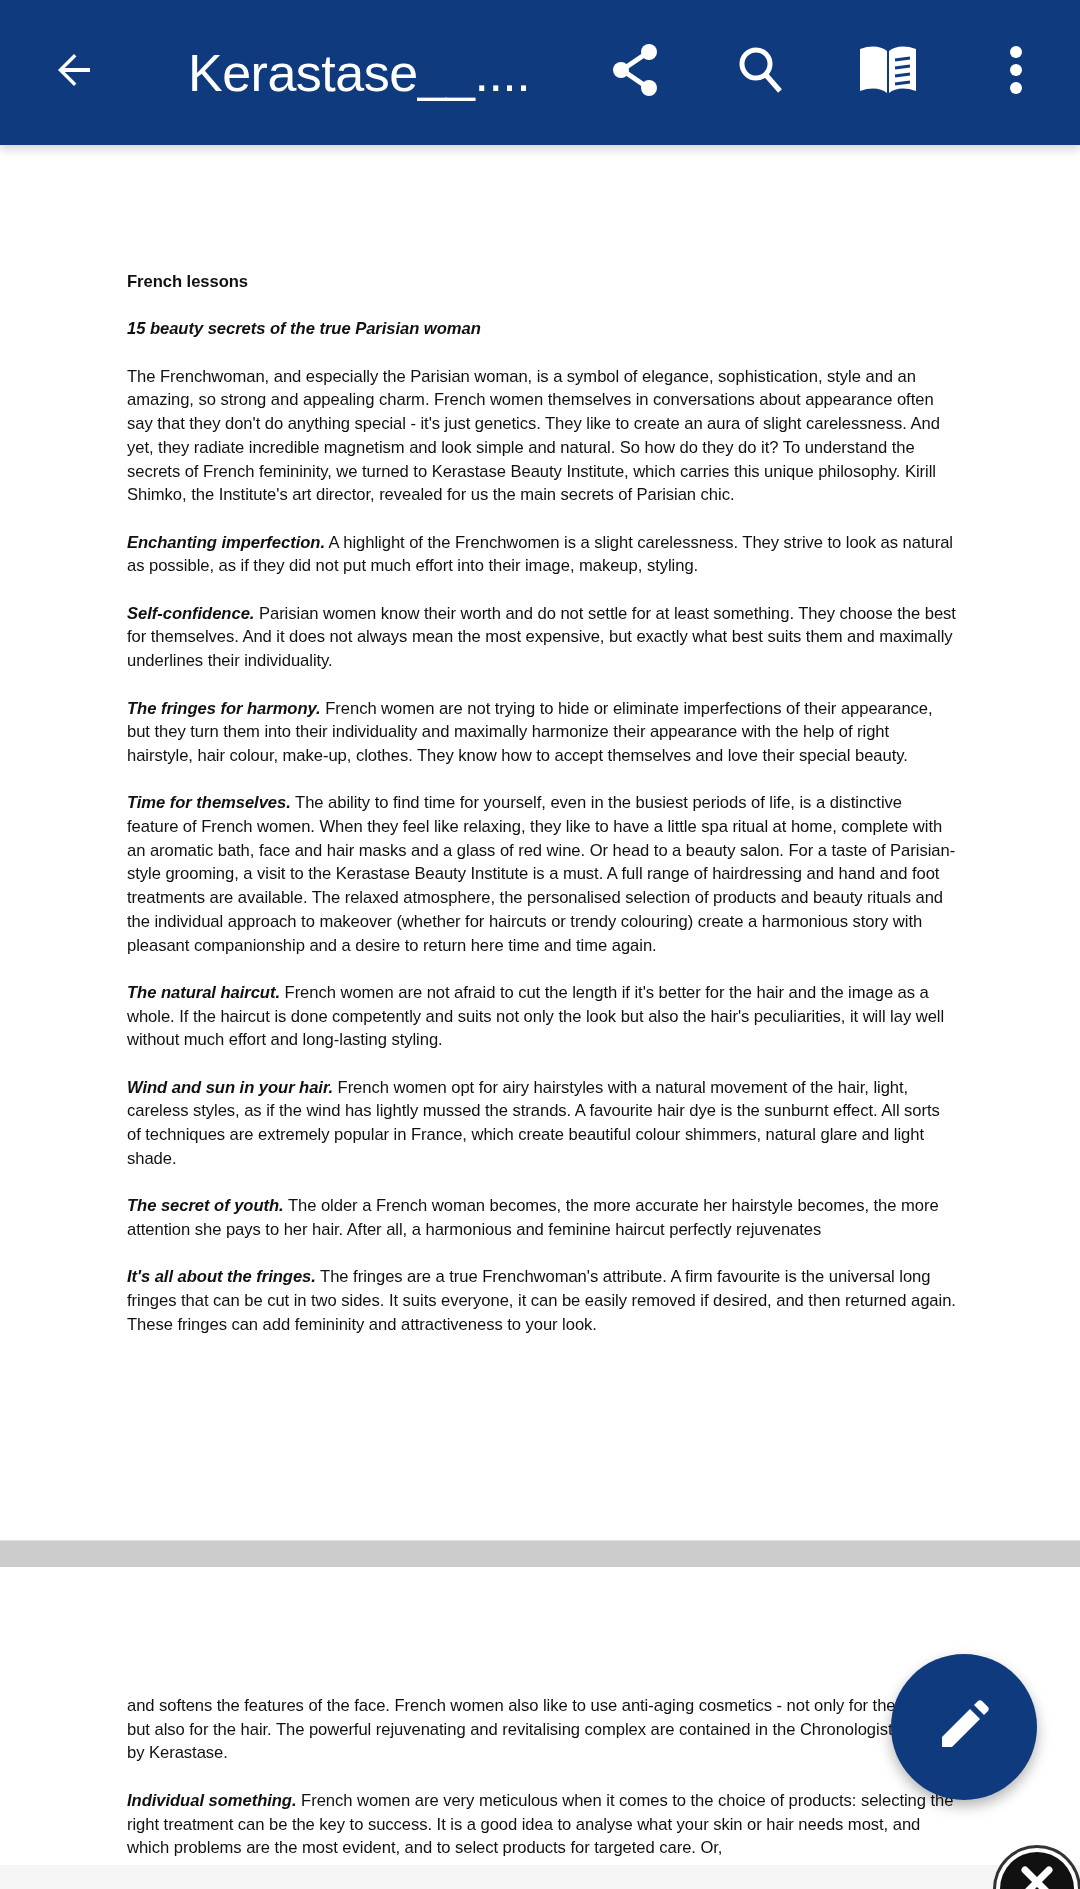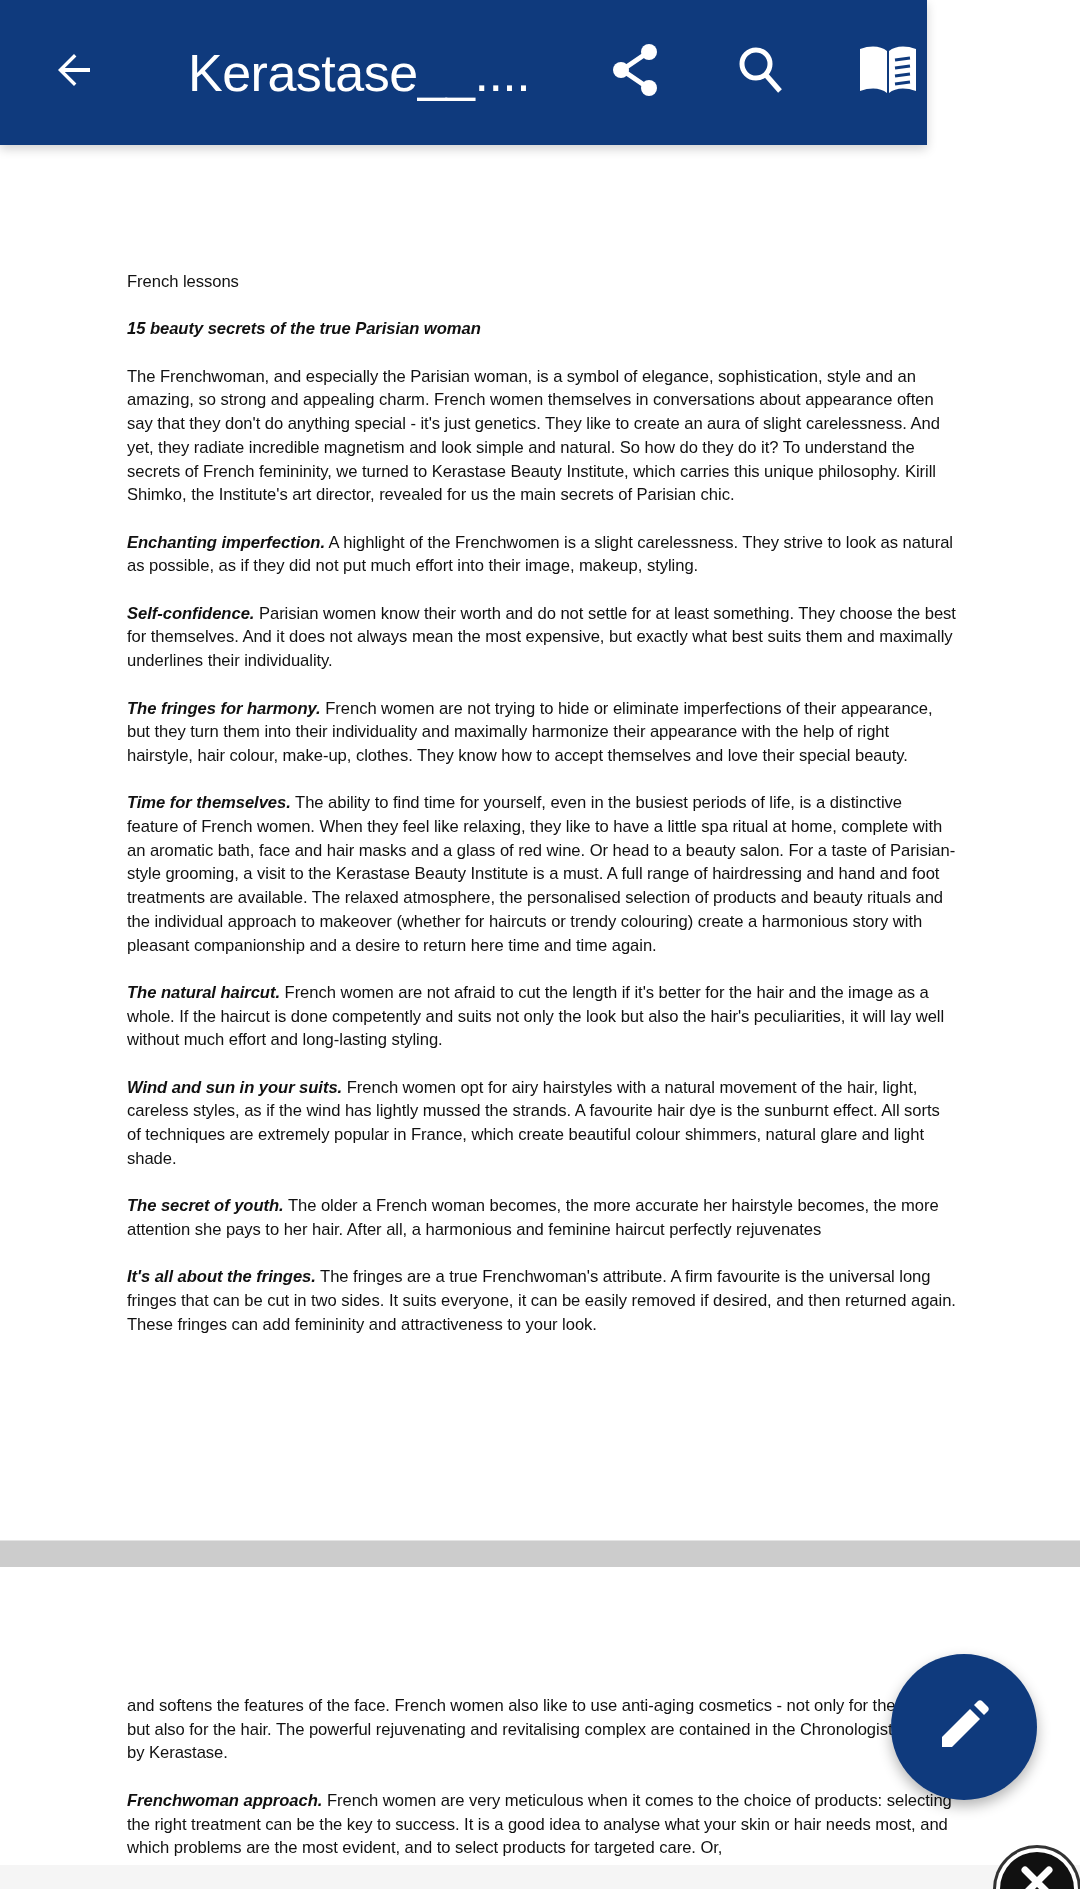--- a/index.html
+++ b/index.html
@@ -2,21 +2,21 @@
 <html><head>
   <meta charset="utf-8">
   <style>
     html, body { margin: 0; padding: 0; }
     body {
       width: 1080px; height: 1889px; overflow: hidden; position: relative;
       background: #ffffff;
       font-family: "Liberation Sans", sans-serif;
     }
     .appbar {
-      position: absolute; left: 0; top: 0; width: 927px; height: 145px;
+      position: absolute; left: 0; top: 0; width: 1080px; height: 145px;
       background: #0f3a7d; color: #fff; z-index: 5;
       box-shadow: 0 4px 10px rgba(0,0,0,0.18);
     }
     .appbar .btn { position: absolute; top: 36px; width: 72px; height: 72px; display: flex; align-items: center; justify-content: center; cursor: pointer; }
     .appbar .back { left: 38px; }
     .appbar .title {
       position: absolute; left: 188px; top: 38px; width: 340px; height: 70px;
       font-size: 52px; line-height: 70px; white-space: nowrap; overflow: hidden;
       font-family: "Liberation Sans", sans-serif; font-weight: normal; letter-spacing: -0.5px;
     }
@@ -31,21 +31,21 @@
     .page1 { top: 145px; height: 1395px; }
     .separator { position: absolute; left: 0; top: 1540px; width: 1080px; height: 26px; background: #cccccc; border-top: 1px solid #e4e4e4; border-bottom: 1px solid #e4e4e4; }
     .page2 { top: 1567px; height: 322px; }
 
     .doc {
       position: absolute; left: 127px; width: 830px;
       font-family: "Liberation Sans", sans-serif; font-size: 16.6px; line-height: 23.7px; color: #111;
       letter-spacing: -0.05px;
     }
     .doc p { margin: 0 0 23.7px 0; }
-    .doc .h { font-weight: normal; }
+    .doc .h { font-weight: bold; }
     .doc .sub { font-style: italic; font-weight: bold; }
     .doc b { font-weight: bold; font-style: italic; }
     .page1 .doc { top: 125px; }
     .page2 .doc { top: 127px; }
 
     .bottom-bar {
       position: absolute; left: 0; top: 1865px; width: 1080px; height: 24px;
       background: #f5f5f5; z-index: 4;
     }
     .fab {
@@ -116,32 +116,32 @@
 <div class="page page1">
   <div class="doc">
     <p class="h">French lessons</p>
     <p class="sub">15 beauty secrets of the true Parisian woman</p>
     <p>The Frenchwoman, and especially the Parisian woman, is a symbol of elegance, sophistication, style and an amazing, so strong and appealing charm. French women themselves in conversations about appearance often say that they don't do anything special - it's just genetics. They like to create an aura of slight carelessness. And yet, they radiate incredible magnetism and look simple and natural. So how do they do it? To understand the secrets of French femininity, we turned to Kerastase Beauty Institute, which carries this unique philosophy. Kirill Shimko, the Institute's art director, revealed for us the main secrets of Parisian chic.</p>
     <p><b>Enchanting imperfection.</b><span> A highlight of the Frenchwomen is a slight carelessness. They strive to look as natural as possible, as if they did not put much effort into their image, makeup, styling.</span></p>
     <p><b>Self-confidence.</b><span> Parisian women know their worth and do not settle for at least something. They choose the best for themselves. And it does not always mean the most expensive, but exactly what best suits them and maximally underlines their individuality.</span></p>
     <p><b>The fringes for harmony.</b><span> French women are not trying to hide or eliminate imperfections of their appearance, but they turn them into their individuality and maximally harmonize their appearance with the help of right hairstyle, hair colour, make-up, clothes. They know how to accept themselves and love their special beauty.</span></p>
     <p><b>Time for themselves.</b><span> The ability to find time for yourself, even in the busiest periods of life, is a distinctive feature of French women. When they feel like relaxing, they like to have a little spa ritual at home, complete with an aromatic bath, face and hair masks and a glass of red wine. Or head to a beauty salon. For a taste of Parisian-style grooming, a visit to the Kerastase Beauty Institute is a must. A full range of hairdressing and hand and foot treatments are available. The relaxed atmosphere, the personalised selection of products and beauty rituals and the individual approach to makeover (whether for haircuts or trendy colouring) create a harmonious story with pleasant companionship and a desire to return here time and time again.</span></p>
     <p><b>The natural haircut.</b><span> French women are not afraid to cut the length if it's better for the hair and the image as a whole. If the haircut is done competently and suits not only the look but also the hair's peculiarities, it will lay well without much effort and long-lasting styling.</span></p>
-    <p><b>Wind and sun in your suits.</b><span> French women opt for airy hairstyles with a natural movement of the hair, light, careless styles, as if the wind has lightly mussed the strands. A favourite hair dye is the sunburnt effect. All sorts of techniques are extremely popular in France, which create beautiful colour shimmers, natural glare and light shade.</span></p>
+    <p><b>Wind and sun in your hair.</b><span> French women opt for airy hairstyles with a natural movement of the hair, light, careless styles, as if the wind has lightly mussed the strands. A favourite hair dye is the sunburnt effect. All sorts of techniques are extremely popular in France, which create beautiful colour shimmers, natural glare and light shade.</span></p>
     <p><b>The secret of youth.</b><span> The older a French woman becomes, the more accurate her hairstyle becomes, the more attention she pays to her hair. After all, a harmonious and feminine haircut perfectly rejuvenates</span></p>
     <p><b>It's all about the fringes.</b><span> The fringes are a true Frenchwoman's attribute. A firm favourite is the universal long fringes that can be cut in two sides. It suits everyone, it can be easily removed if desired, and then returned again. These fringes can add femininity and attractiveness to your look.</span></p>
   </div>
 </div>
 
 <div class="separator"></div>
 
 <div class="page page2">
   <div class="doc">
     <p>and softens the features of the face. French women also like to use anti-aging cosmetics - not only for the face but also for the hair. The powerful rejuvenating and revitalising complex are contained in the Chronologiste range by Kerastase.</p>
-    <p><b>Frenchwoman approach.</b><span> French women are very meticulous when it comes to the choice of products: selecting the right treatment can be the key to success. It is a good idea to analyse what your skin or hair needs most, and which problems are the most evident, and to select products for targeted care. Or,</span></p>
+    <p><b>Individual something.</b><span> French women are very meticulous when it comes to the choice of products: selecting the right treatment can be the key to success. It is a good idea to analyse what your skin or hair needs most, and which problems are the most evident, and to select products for targeted care. Or,</span></p>
   </div>
 </div>
 
 <div class="bottom-bar"></div>
 
 <div class="fab">
   <span>
     <svg width="56" height="56" viewBox="0 0 56 56">
       <path d="M6 40 L34 12 L44 22 L16 50 L6 50 Z" fill="#fff"></path>
       <path d="M38 8 L42 4 C43 3 45 3 46 4 L52 10 C53 11 53 13 52 14 L48 18 Z" fill="#fff"></path>

